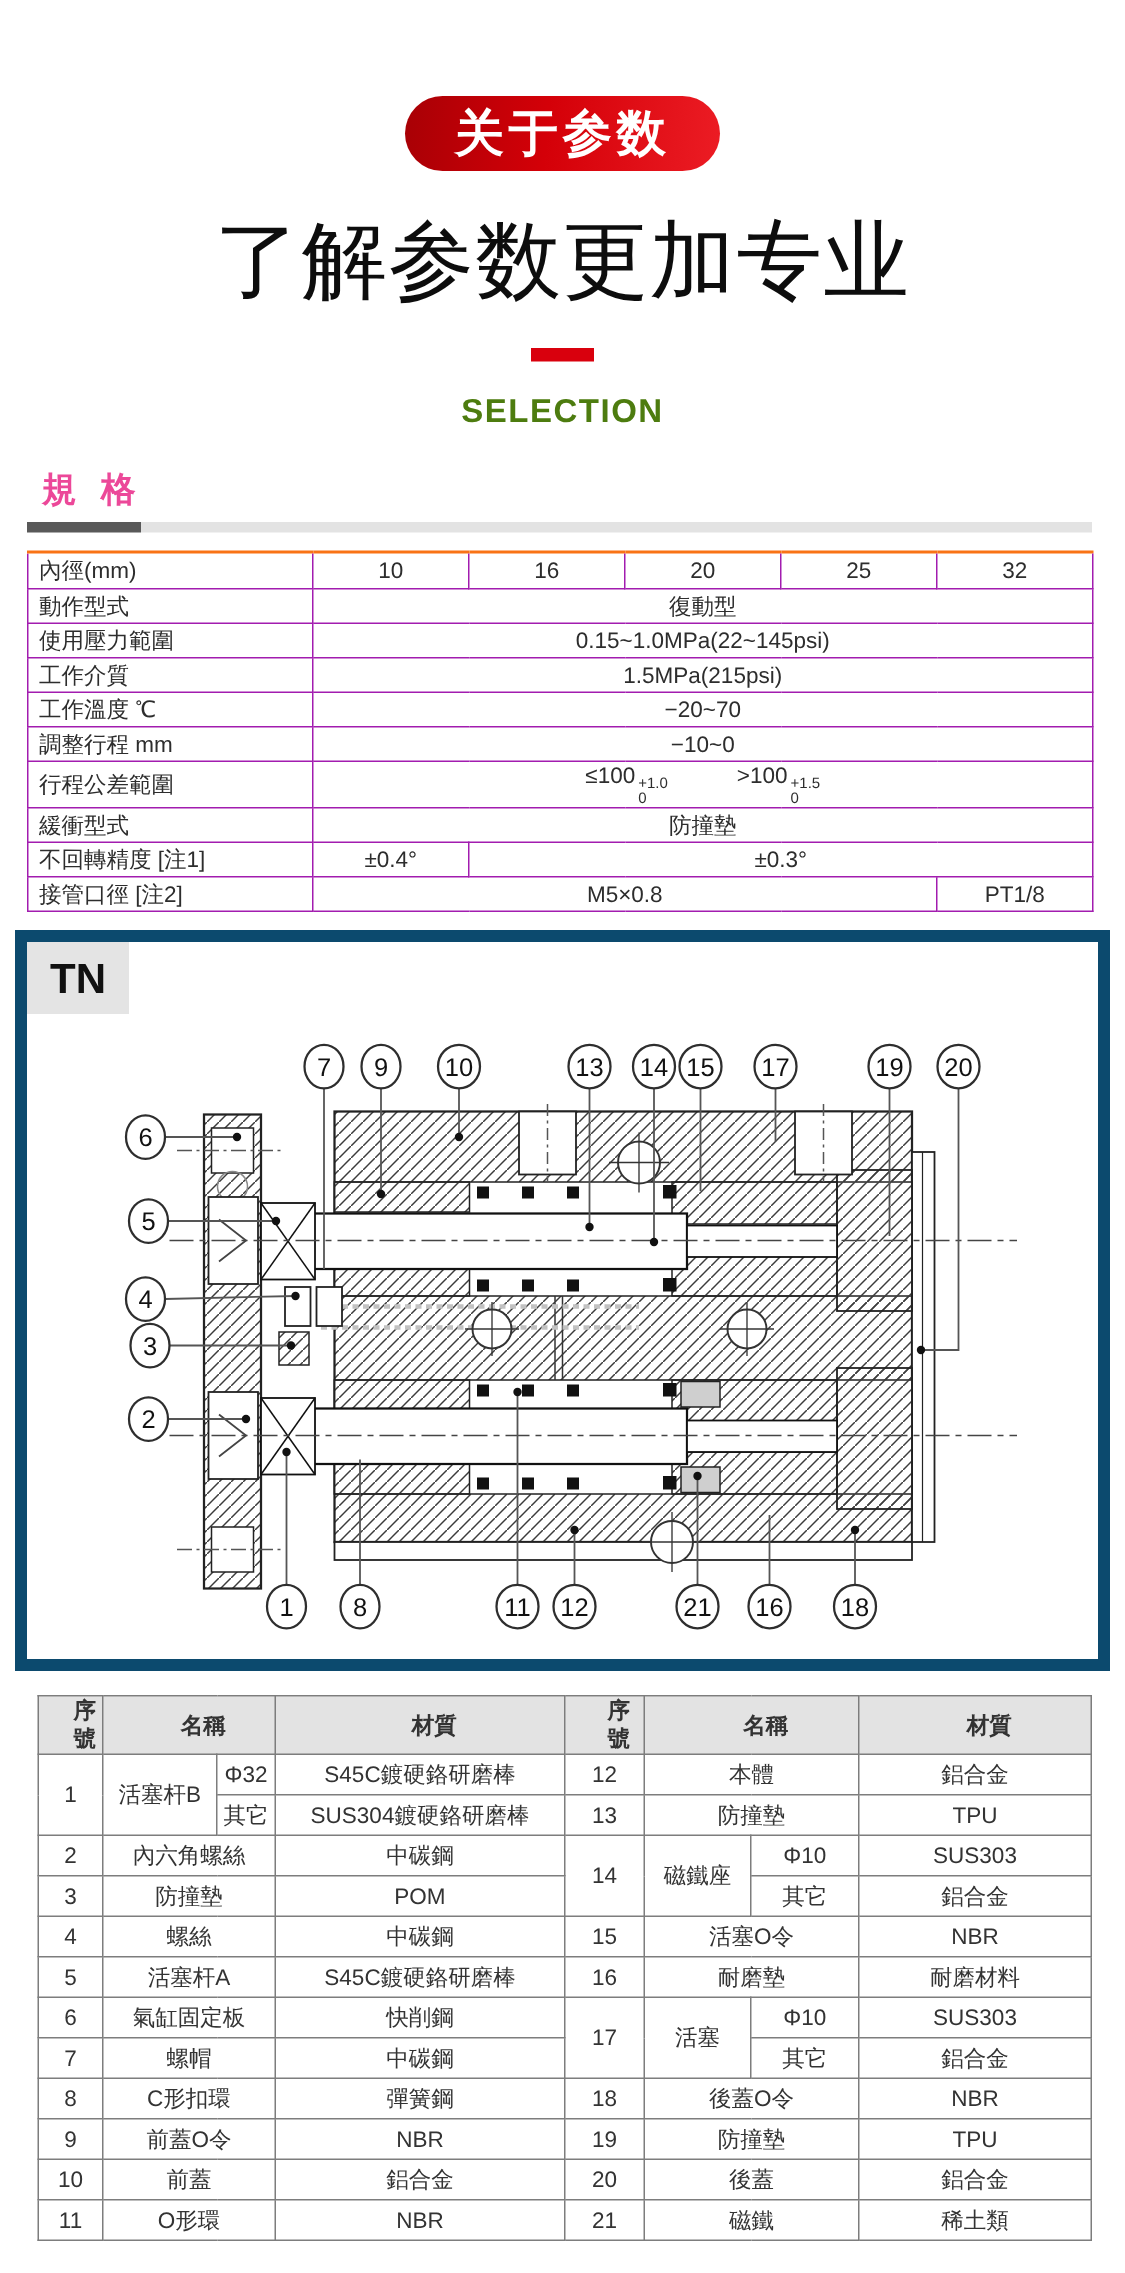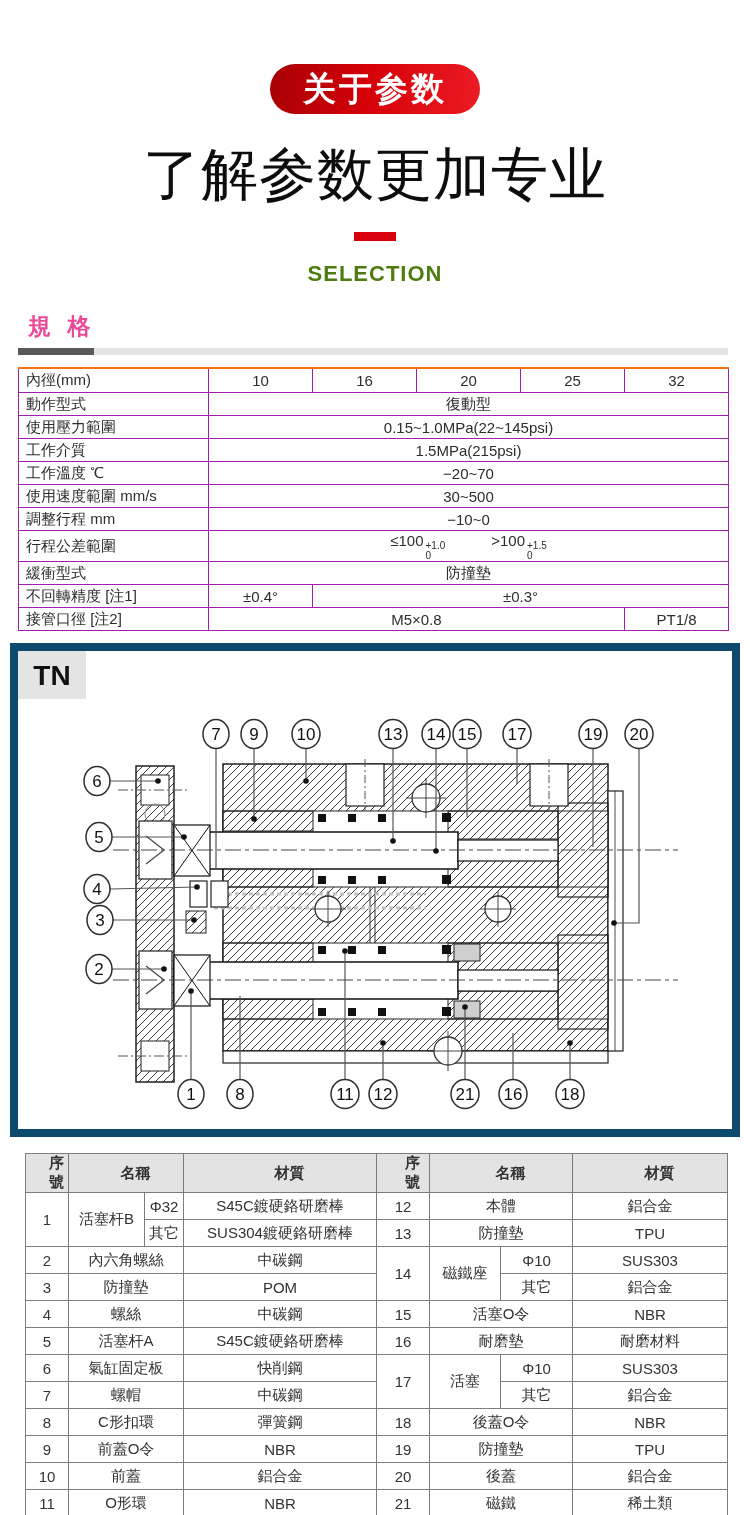--- a/index.html
+++ b/index.html
@@ -84,24 +84,20 @@
         </tr>
     <tr>
           <td class="lbl">工作介質</td>
           <td class="val" colspan="5">1.5MPa(215psi)</td>
         </tr>
     <tr>
           <td class="lbl">工作溫度 ℃</td>
           <td class="val" colspan="5">−20~70</td>
         </tr>
     <tr>
-          <td class="lbl">使用速度範圍 mm/s</td>
-          <td class="val" colspan="5">30~500</td>
-        </tr>
-    <tr>
           <td class="lbl">調整行程 mm</td>
           <td class="val" colspan="5">−10~0</td>
         </tr>
     <tr class="tolrow">
       <td class="lbl">行程公差範圍</td>
       <td class="val" colspan="5">
         <span>≤100</span><span class="tol">
               <span>+1.0</span>
               <span>0</span>
             </span><span class="tol-gap"></span><span>&gt;100</span><span class="tol">

